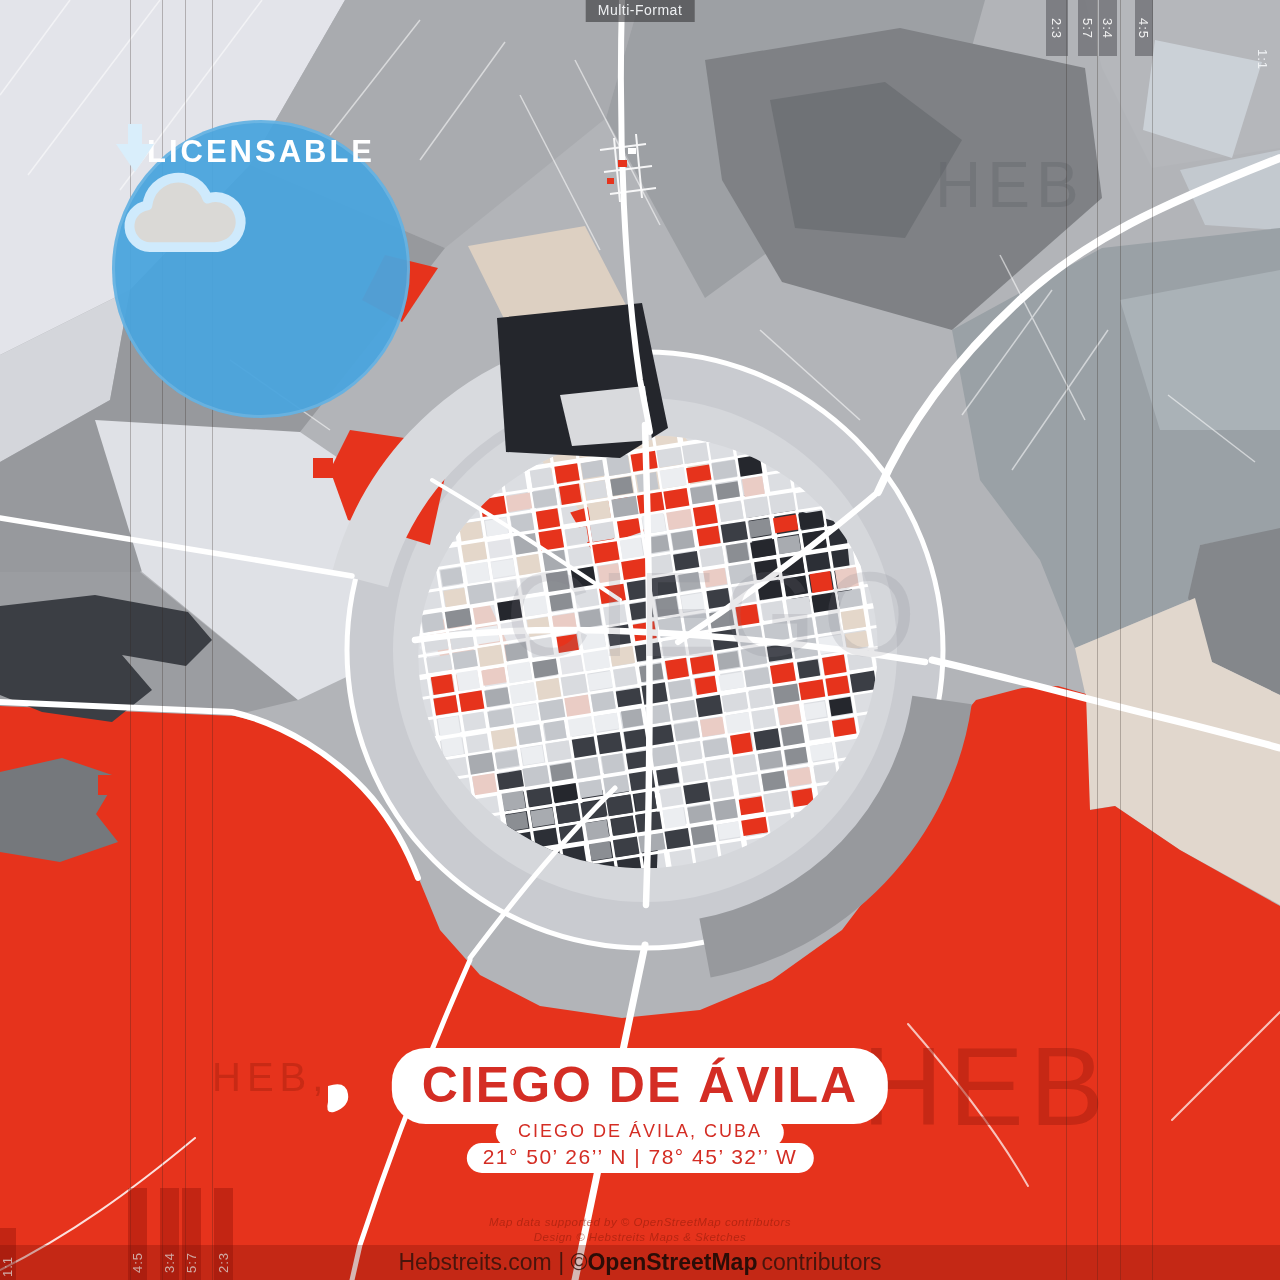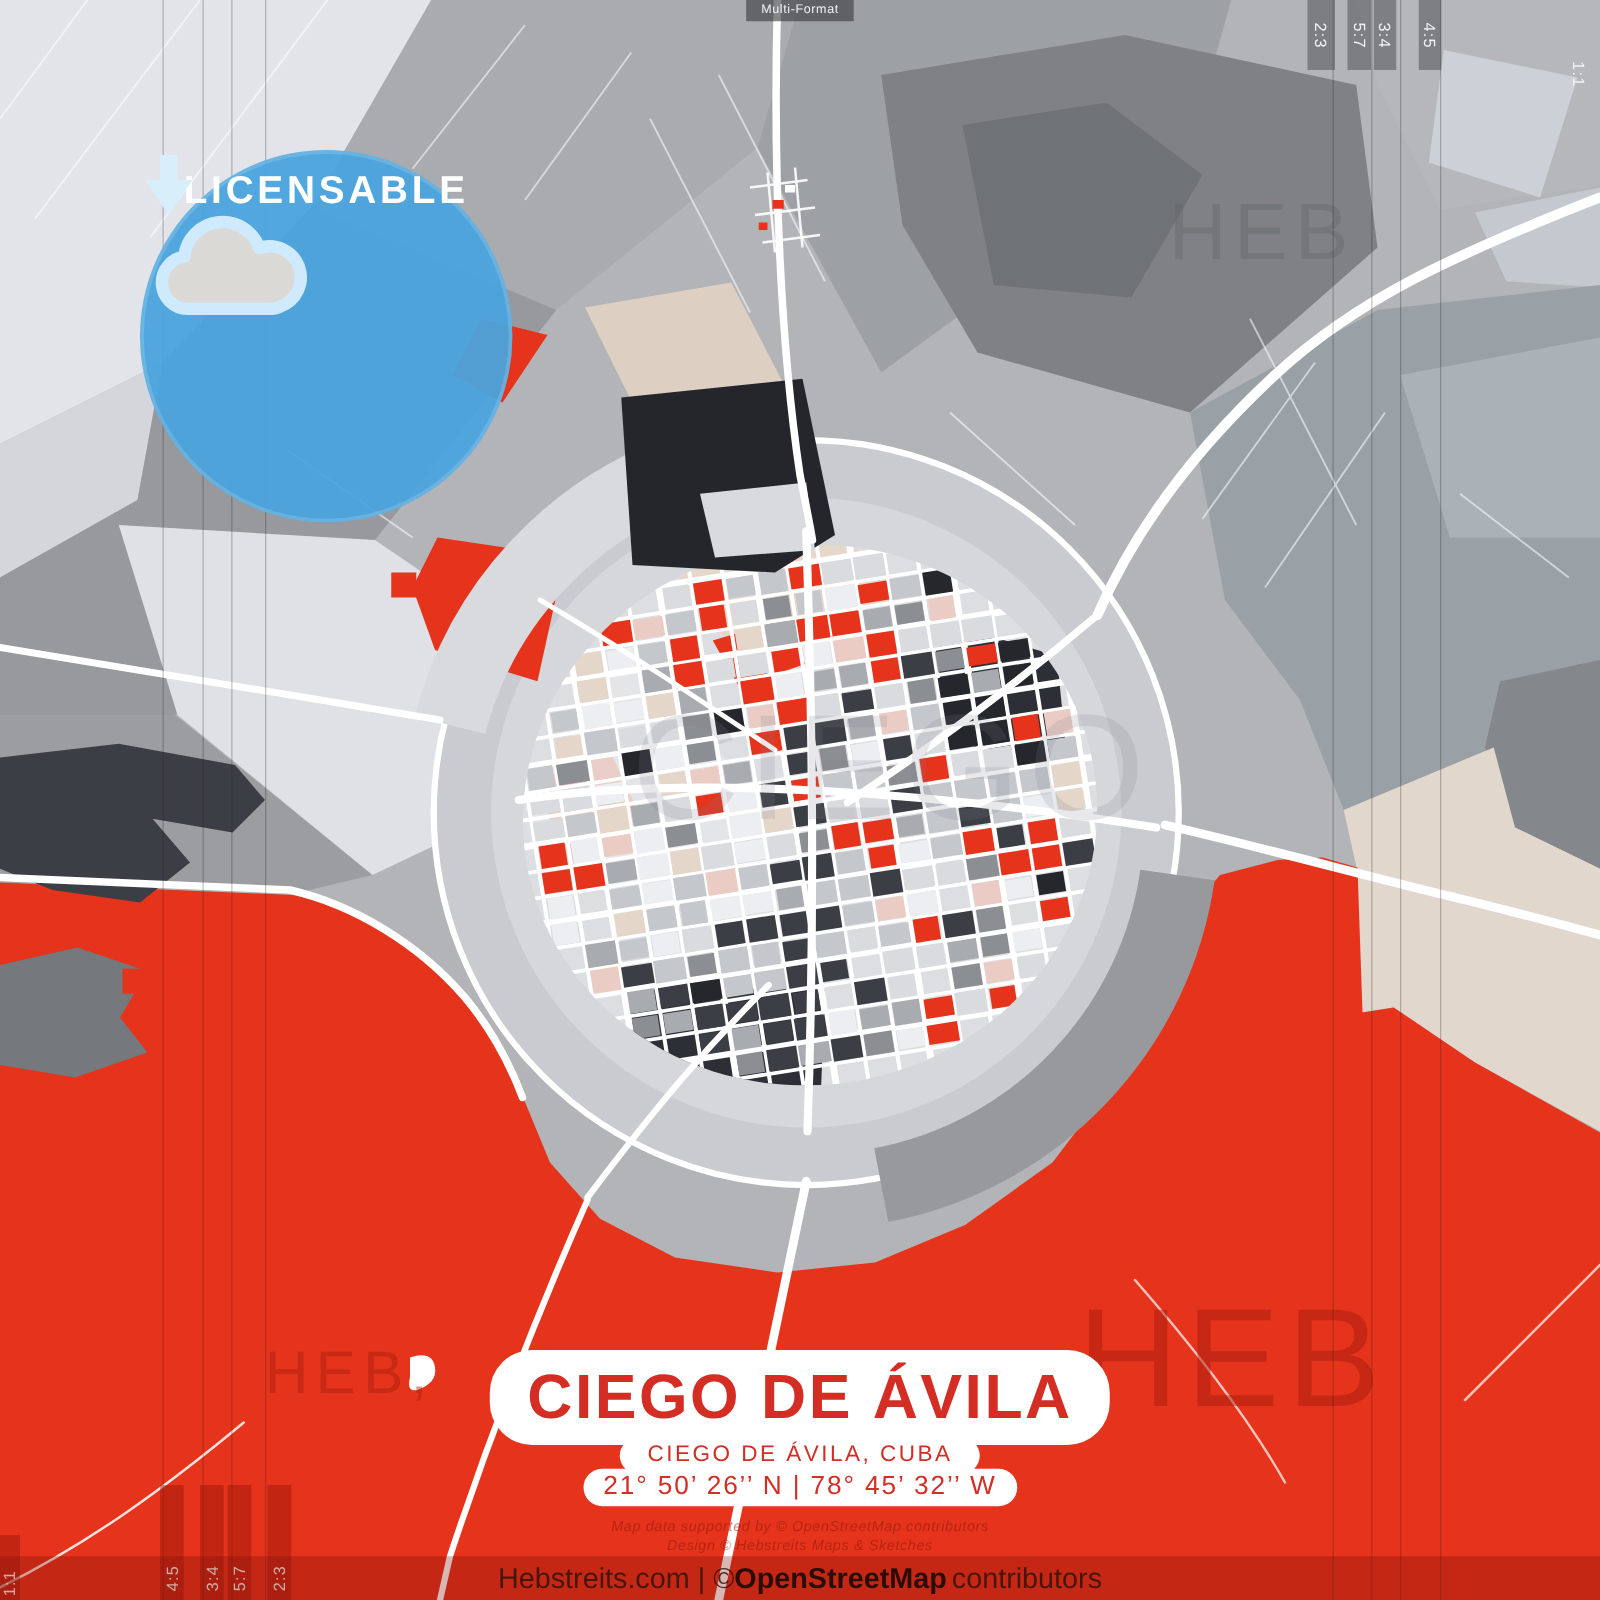--- a/index.html
+++ b/index.html
@@ -9,30 +9,30 @@
   .wm{position:absolute;font-weight:normal;letter-spacing:6px;z-index:1;user-select:none;}
   .guide{position:absolute;top:0;width:1px;height:1280px;background:rgba(45,35,30,.28);z-index:2;}
   .strip-top{position:absolute;top:0;height:56px;background:rgba(72,72,78,.5);z-index:3;
     display:flex;align-items:center;justify-content:center;}
   .strip-top span{transform:rotate(90deg);color:#f2f2f2;font-size:13px;letter-spacing:1px;}
   .strip-bottom{position:absolute;top:1188px;height:92px;background:rgba(140,15,5,.38);z-index:3;
     display:flex;align-items:flex-end;justify-content:center;padding-bottom:10px;box-sizing:border-box;}
   .strip-bottom span{transform:rotate(-90deg);color:#f6ece9;font-size:13px;letter-spacing:1px;}
   .edge-label{position:absolute;z-index:3;color:#f0f2f4;font-size:13px;letter-spacing:1px;}
   #format-bar{position:absolute;top:0;left:50%;transform:translateX(-50%);z-index:4;
-    background:rgba(58,58,62,.62);color:#eef0f2;font-size:10px;padding:2px 12px 4px;letter-spacing:.5px;}
+    background:rgba(58,58,62,.62);color:#eef0f2;font-size:14px;padding:2px 12px 4px;letter-spacing:.5px;}
   #badge{position:absolute;left:112px;top:120px;width:298px;height:298px;border-radius:50%;
     background:rgba(74,164,221,.95);z-index:4;display:flex;flex-direction:column;align-items:center;
     box-shadow:inset 0 0 0 3px rgba(255,255,255,.15);}
   #badge .cloud{margin-top:38px;}
   #badge .arrow{margin-top:4px;}
   #badge .label{margin-top:14px;color:#fff;font-weight:bold;font-size:31px;letter-spacing:3px;}
   #title-stack{position:absolute;left:50%;top:1048px;transform:translateX(-50%);z-index:4;
     display:flex;flex-direction:column;align-items:center;}
-  .blob{background:#fff;display:inline-block;margin-top:32px;}
+  .blob{background:#fff;display:inline-block;}
   #title-blob{border-radius:34px;padding:8px 30px 10px;}
   #title-blob span{color:#d42d24;font-size:50px;font-weight:bold;letter-spacing:2px;white-space:nowrap;}
   #subtitle-blob{border-radius:22px;padding:3px 22px 5px;margin-top:-6px;}
   #subtitle-blob span{color:#d42d24;font-size:18px;letter-spacing:2px;white-space:nowrap;}
   #coords-blob{border-radius:16px;padding:2px 16px 4px;margin-top:-4px;}
   #coords-blob span{color:#d42d24;font-size:21px;letter-spacing:1.5px;white-space:nowrap;}
   .credit-line{position:absolute;width:100%;text-align:center;z-index:3;font-style:italic;
     color:rgba(140,25,10,.55);font-size:11.5px;letter-spacing:.5px;}
   #attribution-bar{position:absolute;left:0;bottom:0;width:100%;height:35px;z-index:3;
     background:rgba(120,15,5,.30);display:flex;align-items:center;justify-content:center;
@@ -447,21 +447,21 @@
       <rect x="628" y="148" width="8" height="6" fill="#ffffff"></rect>
     </g>
 
     <g>
       <path d="M 328,1086 q 18,-6 20,8 q 2,12 -14,18 q -9,2 -6,-10 z" fill="#ffffff"></path>
     </g>
   </svg>
 
   <div class="wm" style="left:935px;top:148px;font-size:64px;color:rgba(98,100,104,.38);">HEB</div>
   <div class="wm" style="left:505px;top:545px;font-size:120px;color:rgba(125,128,136,.18);">CIEGO</div>
-  <div class="wm" style="left:212px;top:1055px;font-size:48px;color:rgba(165,30,14,.45);margin-top:16px;">HEB,</div>
+  <div class="wm" style="left:212px;top:1055px;font-size:40px;color:rgba(165,30,14,.45);">HEB,</div>
   <div class="wm" style="left:862px;top:1022px;font-size:112px;color:rgba(165,30,14,.5);">HEB</div>
 
   <div class="guide" style="left:130px"></div>
   <div class="guide" style="left:162px"></div>
   <div class="guide" style="left:185px"></div>
   <div class="guide" style="left:212px"></div>
   <div class="guide" style="left:1066px"></div>
   <div class="guide" style="left:1097px"></div>
   <div class="guide" style="left:1120px"></div>
   <div class="guide" style="left:1152px"></div>

